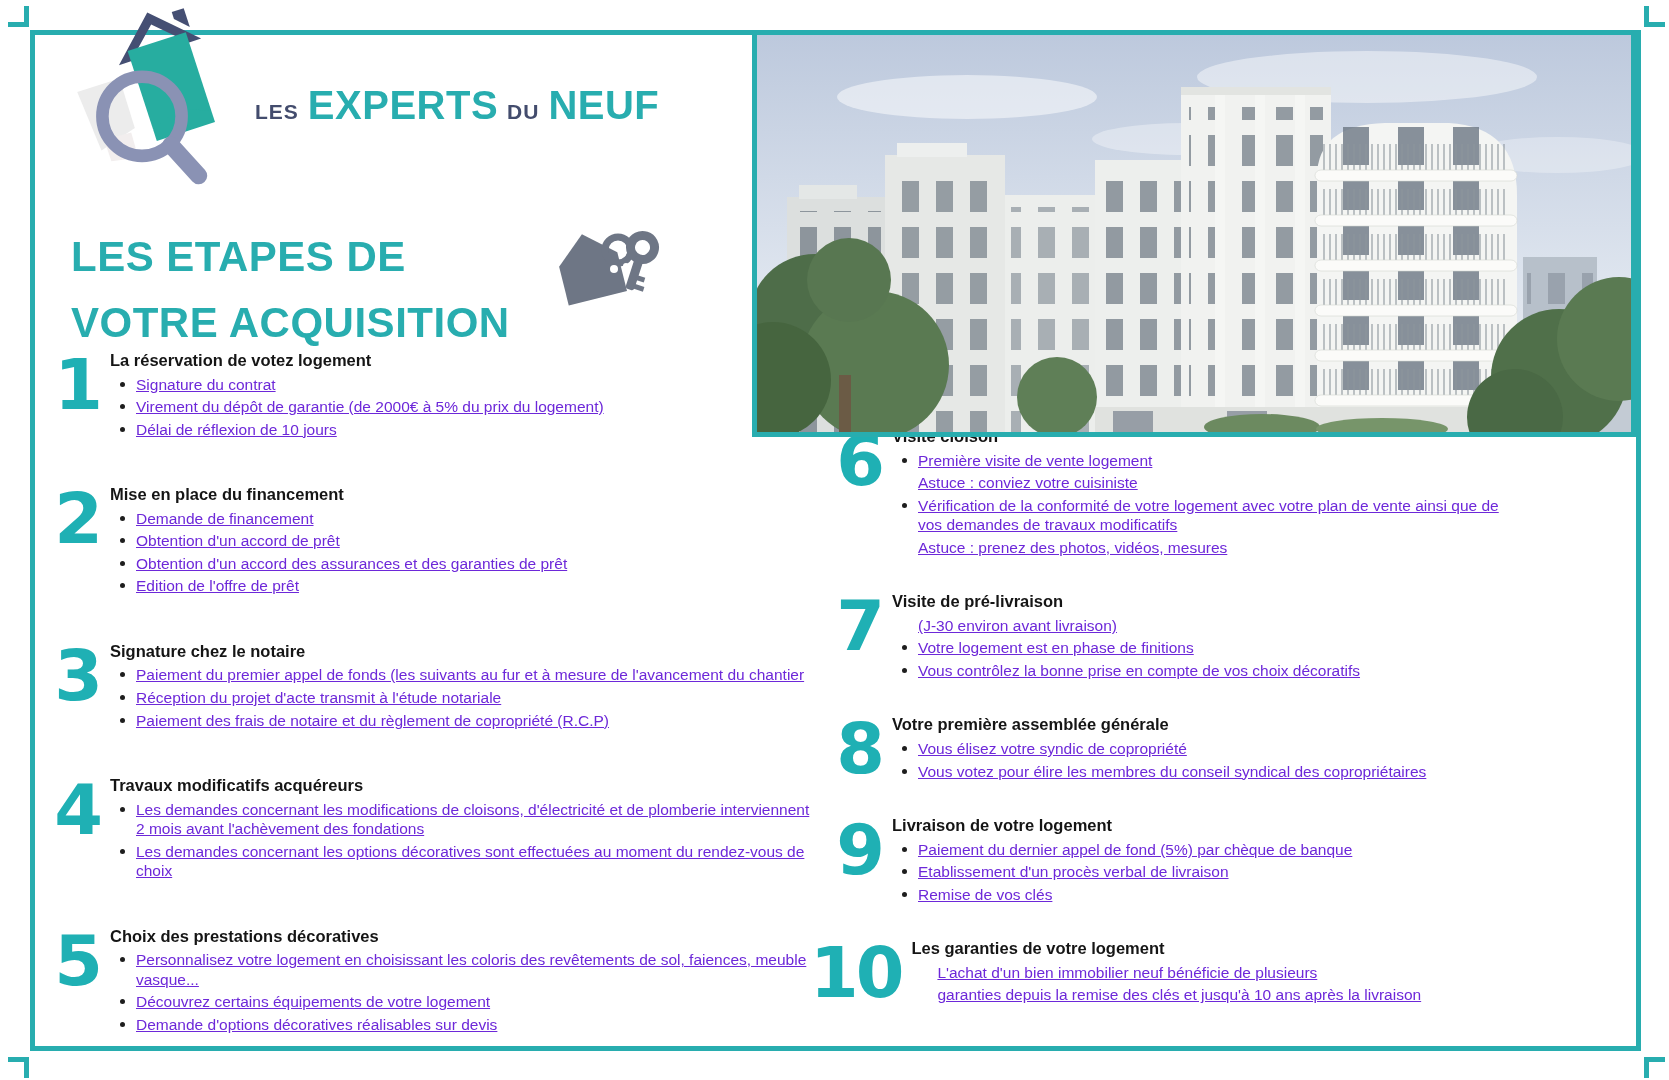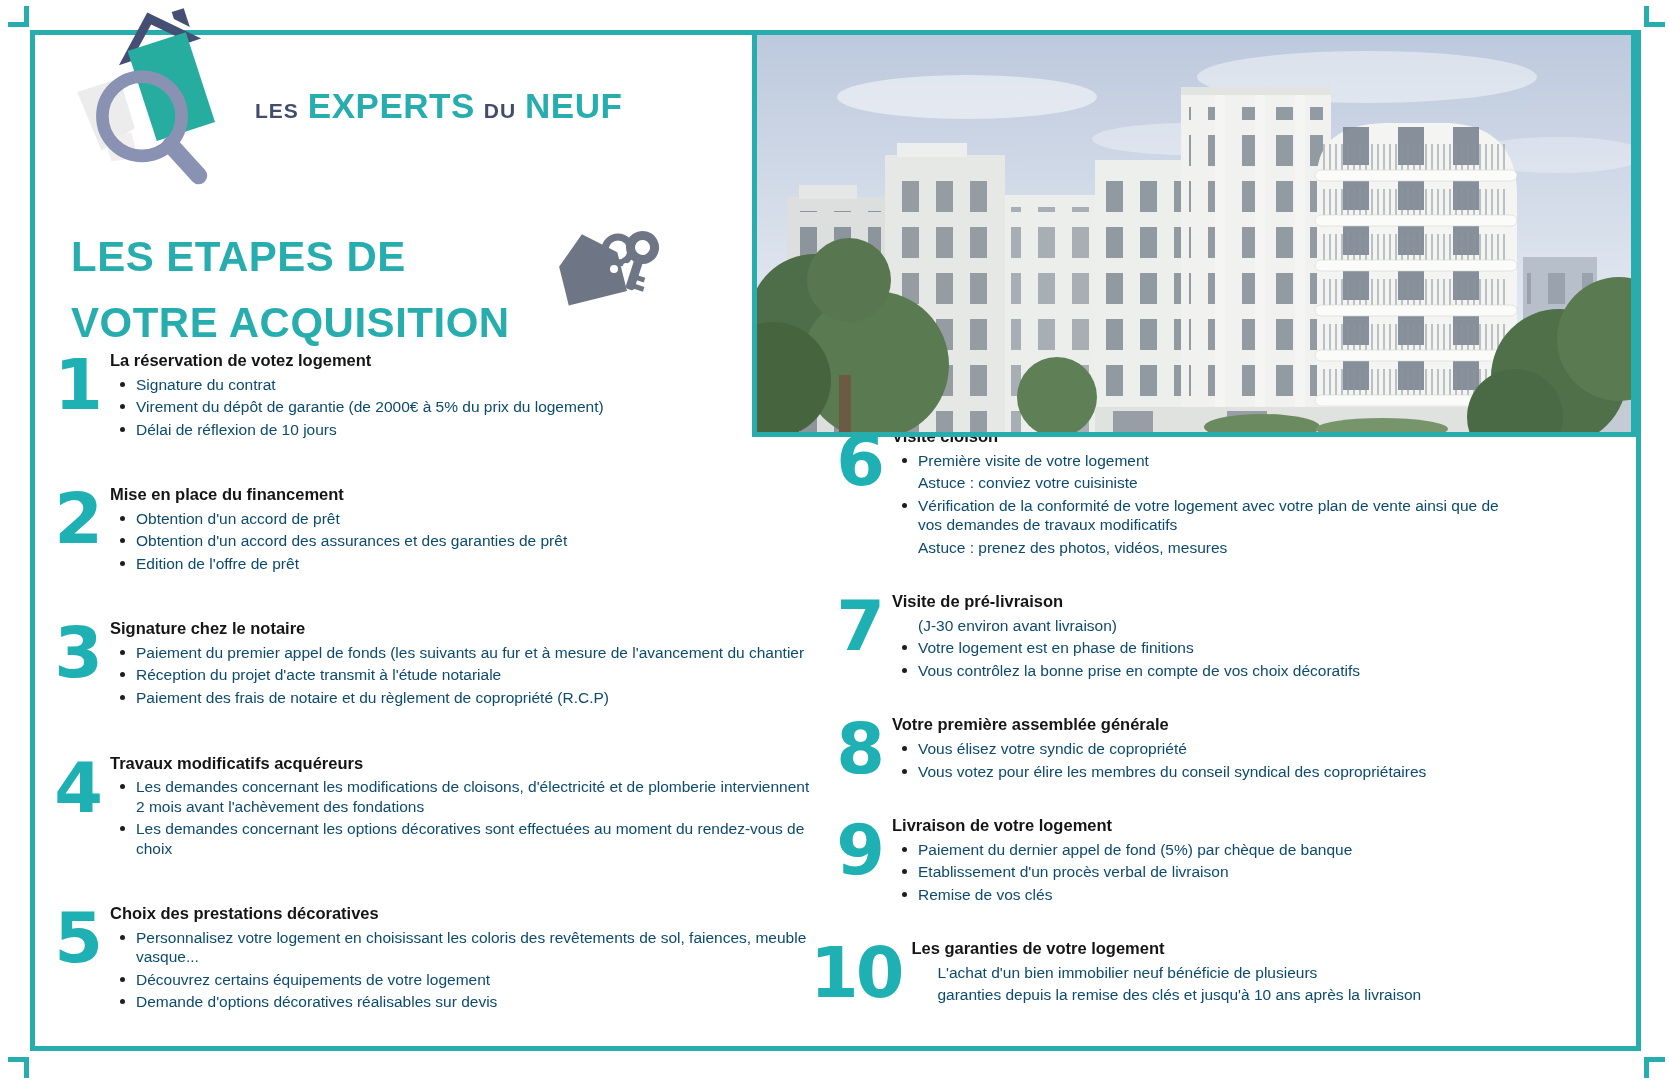--- a/index.html
+++ b/index.html
@@ -14,21 +14,21 @@
   .corner{position:absolute;width:16px;height:16px;}
   .corner.tl{left:8px;top:6px;border-right:5px solid #28adaf;border-bottom:5px solid #28adaf;}
   .corner.tr{left:1644px;top:6px;border-left:5px solid #28adaf;border-bottom:5px solid #28adaf;}
   .corner.bl{left:8px;top:1057px;border-right:5px solid #28adaf;border-top:5px solid #28adaf;}
   .corner.br{left:1644px;top:1057px;border-left:5px solid #28adaf;border-top:5px solid #28adaf;}
 
   .logo{position:absolute;left:52px;top:4px;display:flex;align-items:center;z-index:3;}
   .logo svg{display:block;}
   .logo-text{display:flex;align-items:baseline;margin-left:14px;margin-top:18px;white-space:nowrap;}
   .logo-text .small{font-size:21px;font-weight:bold;color:#434c6d;letter-spacing:1px;margin:0 9px;}
-  .logo-text .big{font-size:35px;font-weight:800;letter-spacing:0.5px;color:#28adaf;}
+  .logo-text .big{font-size:40px;font-weight:800;letter-spacing:0.5px;color:#28adaf;}
 
   .title{
     position:absolute;left:71px;top:196px;z-index:2;
     font-size:42px;font-weight:800;color:#28adaf;letter-spacing:0.5px;line-height:1.57;
   }
   .title-keys{position:absolute;left:552px;top:222px;width:120px;height:90px;}
 
   .photo{
     position:absolute;left:752px;top:30px;width:884px;height:407px;
     border:5px solid #28adaf;box-sizing:border-box;background:#cfd8e4;z-index:2;
@@ -44,21 +44,21 @@
   .col-right .step{margin-bottom:31px;}
   .step-num{
     flex:0 0 58px;text-align:right;font-size:70px;font-weight:800;color:#1fb0b4;
     line-height:0.92;margin-top:3px;letter-spacing:-3px;font-family:"DejaVu Sans", sans-serif;
   }
   .col-right .step-num{flex:0 0 72px;}
   .step-body{margin-left:10px;min-width:0;}
   .step-heading{font-size:16.5px;font-weight:bold;color:#151515;margin:0 0 4px 0;line-height:1.25;}
   .step-items{list-style:none;margin:0;padding:0;}
   .step-item{
-    position:relative;padding-left:26px;font-size:15.5px;line-height:1.26;color:#0c4a6e;margin-bottom:3px;
+    position:relative;padding-left:26px;font-size:15.5px;line-height:1.26;color:#6d28d9;margin-bottom:3px;text-decoration:underline;
   }
   .step-item.bullet::before{
     content:"";position:absolute;left:10px;top:7px;width:5px;height:5px;border-radius:50%;background:#1e1e1e;
   }
 </style>
 </head>
 <body>
 
 <div class="frame"></div>
 <div class="corner tl"></div>
@@ -232,20 +232,21 @@
           <li class="step-item bullet">Virement du dépôt de garantie (de 2000€ à 5% du prix du logement)</li>
           <li class="step-item bullet">Délai de réflexion de 10 jours</li>
         </ul>
       </div>
     </div>
     <div class="step">
       <div class="step-num">2</div>
       <div class="step-body">
         <div class="step-heading">Mise en place du financement</div>
         <ul class="step-items">
+          <li class="step-item bullet">Demande de financement</li>
           <li class="step-item bullet">Obtention d'un accord de prêt</li>
           <li class="step-item bullet">Obtention d'un accord des assurances et des garanties de prêt</li>
           <li class="step-item bullet">Edition de l'offre de prêt</li>
         </ul>
       </div>
     </div>
     <div class="step">
       <div class="step-num">3</div>
       <div class="step-body">
         <div class="step-heading">Signature chez le notaire</div>
@@ -277,21 +278,21 @@
         </ul>
       </div>
     </div>
   </div>
 <div class="col col-right">
     <div class="step">
       <div class="step-num">6</div>
       <div class="step-body">
         <div class="step-heading">Visite cloison</div>
         <ul class="step-items">
-          <li class="step-item bullet">Première visite de votre logement</li>
+          <li class="step-item bullet">Première visite de vente logement</li>
           <li class="step-item nobullet">Astuce : conviez votre cuisiniste</li>
           <li class="step-item bullet">Vérification de la conformité de votre logement avec votre plan de vente ainsi que de vos demandes de travaux modificatifs</li>
           <li class="step-item nobullet">Astuce : prenez des photos, vidéos, mesures</li>
         </ul>
       </div>
     </div>
     <div class="step">
       <div class="step-num">7</div>
       <div class="step-body">
         <div class="step-heading">Visite de pré-livraison</div>

